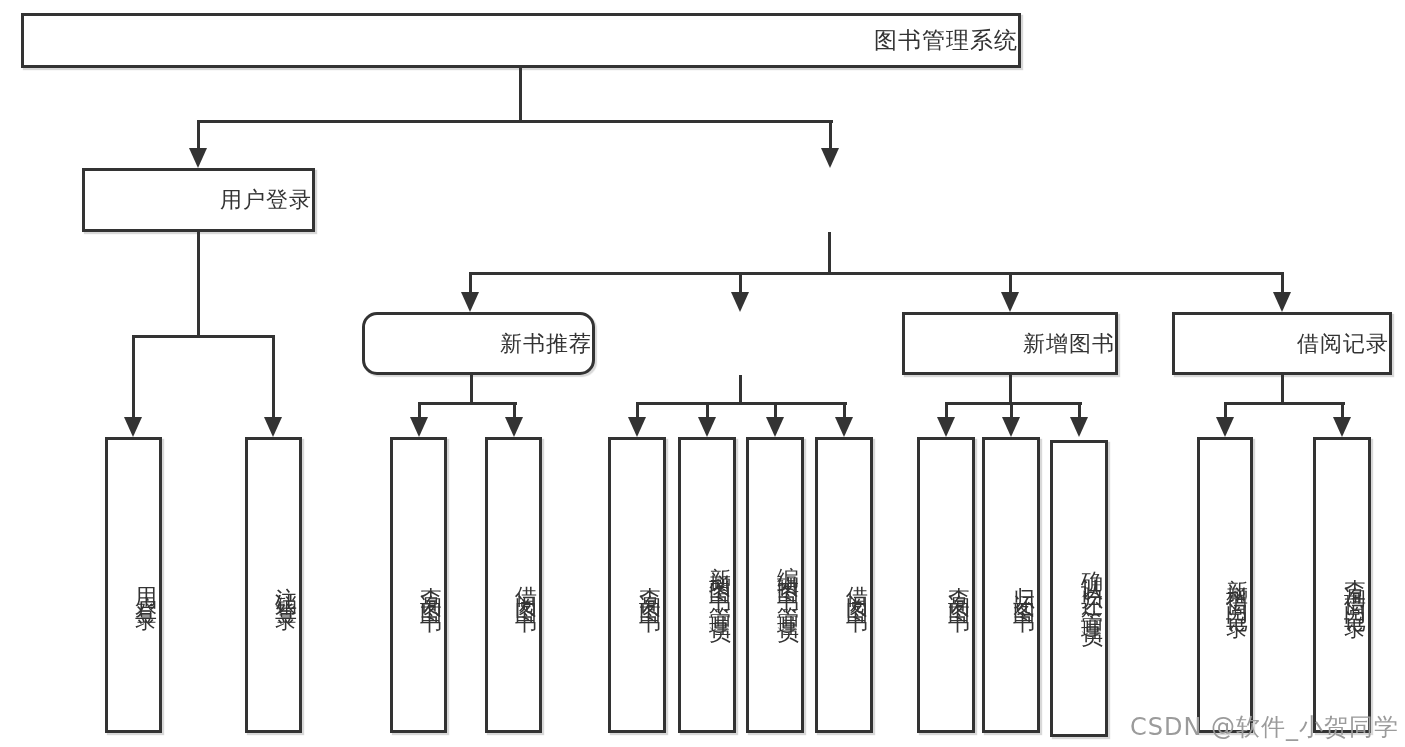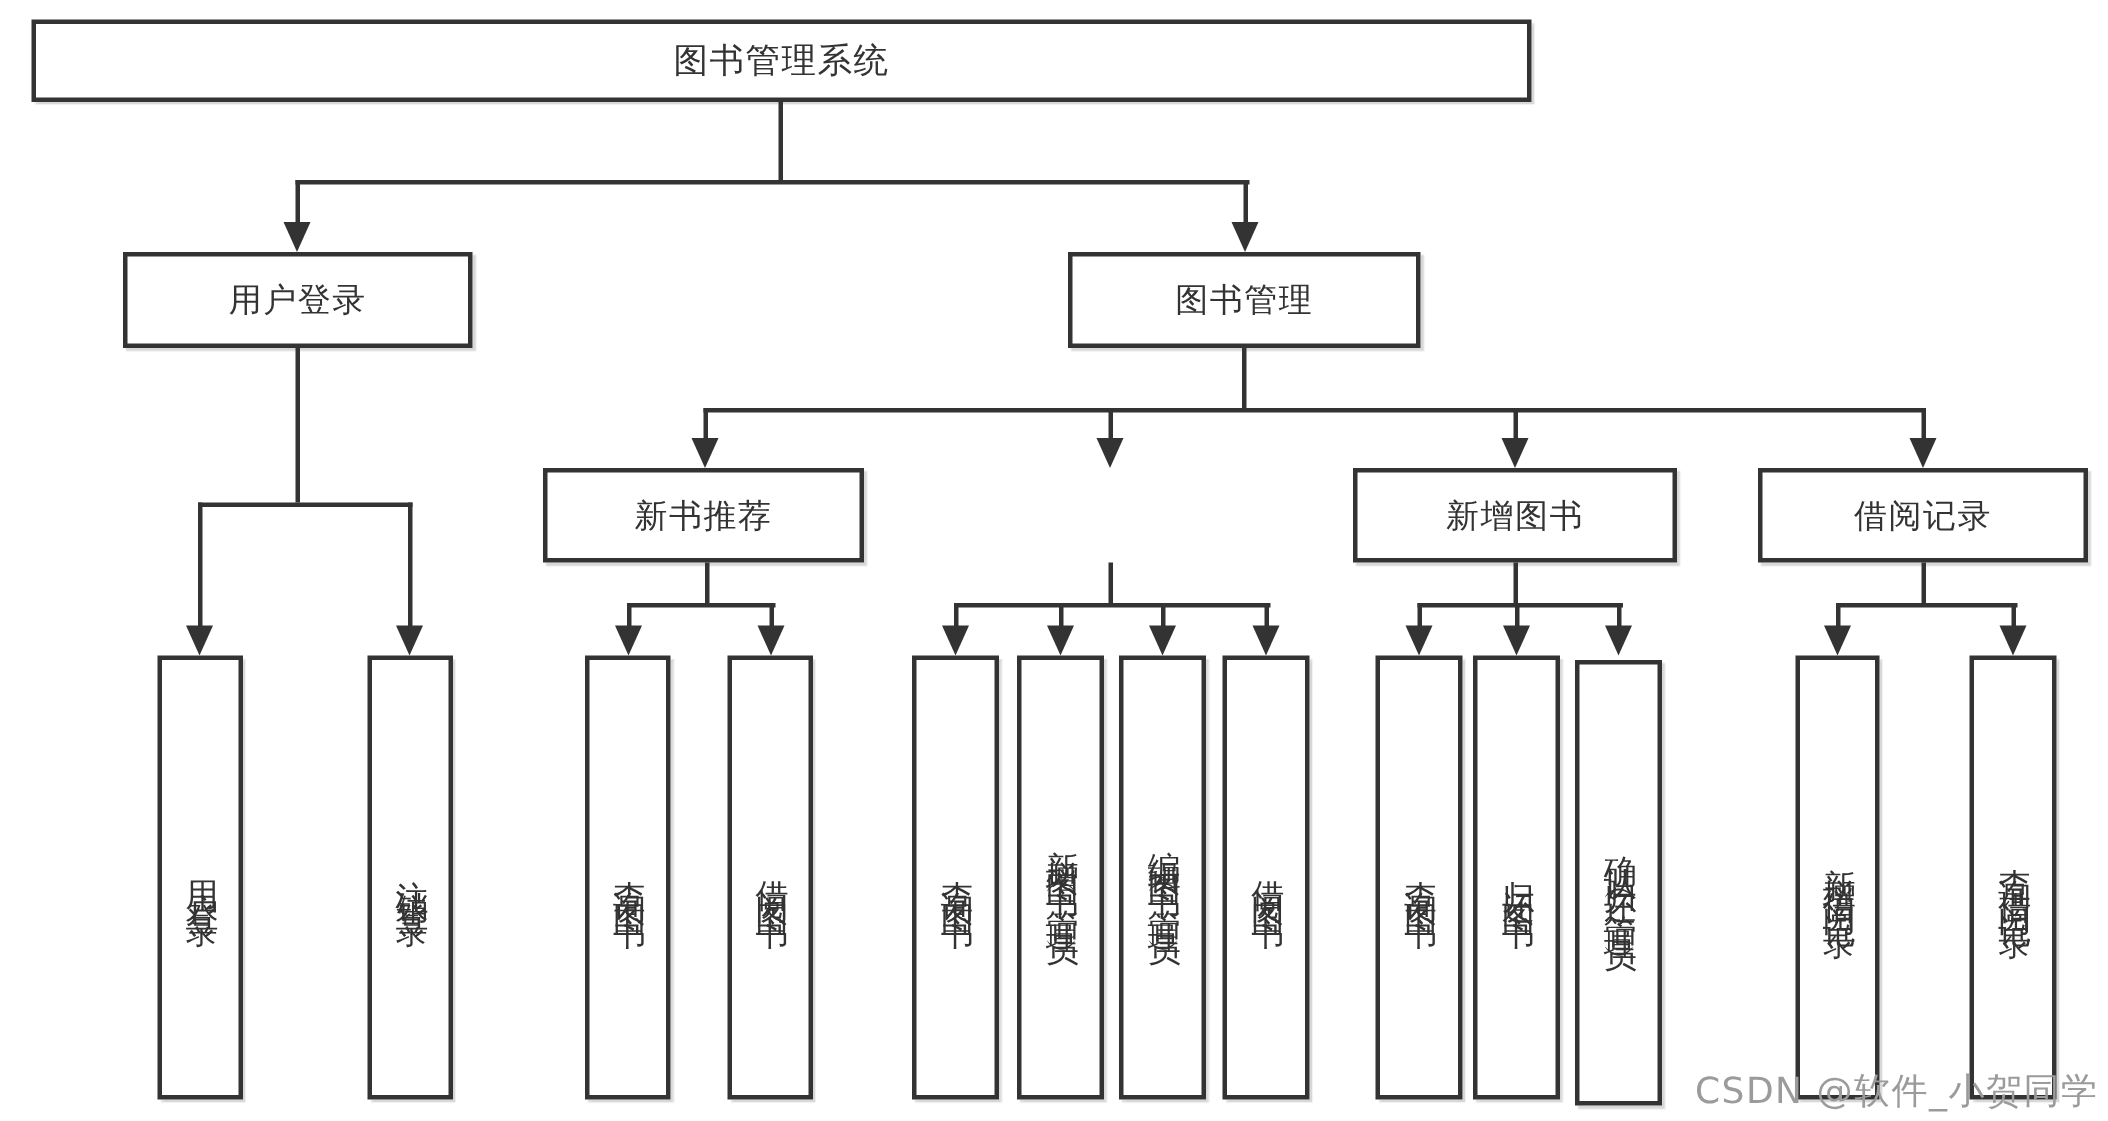--- a/index.html
+++ b/index.html
@@ -18,21 +18,21 @@
     font-family: "DejaVu Sans", "Liberation Sans", sans-serif;
     color: var(--text);
     overflow: hidden;
   }
   .box {
     position: absolute;
     background: var(--fill);
     border: 3px solid var(--line);
     display: flex;
     align-items: center;
-    justify-content: center;
+    justify-content: flex-end;
     box-shadow: 2px 2px 1px rgba(100,100,100,0.25);
   }
   .hbox span {
     font-size: 22px;
     letter-spacing: 1px;
     white-space: nowrap;
   }
   .root span { font-size: 23px; }
   .leaf span {
     writing-mode: vertical-lr;
@@ -74,43 +74,40 @@
   <div class="vline" style="left:519px; top:68px; height:52px;"></div>
   <div class="hline" style="left:197px; top:120px; width:636px;"></div>
   <div class="vline" style="left:197px; top:120px; height:32px;"></div>
   <div class="arrow" style="left:189px; top:148px;"></div>
   <div class="vline" style="left:829px; top:120px; height:32px;"></div>
   <div class="arrow" style="left:821px; top:148px;"></div>
 
   <div class="box hbox" style="left:82px; top:168px; width:233px; height:64px;">
     <span>用户登录</span>
   </div>
-  <div class="box hbox" style="left:712px; top:168px; width:235px; height:64px;">
-    <span>图书管理</span>
-  </div>
 
   <div class="vline" style="left:197px; top:232px; height:103px;"></div>
   <div class="hline" style="left:132px; top:335px; width:143px;"></div>
   <div class="vline" style="left:132px; top:335px; height:84px;"></div>
   <div class="arrow" style="left:124px; top:417px;"></div>
   <div class="vline" style="left:272px; top:335px; height:84px;"></div>
   <div class="arrow" style="left:264px; top:417px;"></div>
 
   <div class="vline" style="left:828px; top:232px; height:40px;"></div>
   <div class="hline" style="left:469px; top:272px; width:815px;"></div>
   <div class="vline" style="left:469px; top:272px; height:24px;"></div>
   <div class="arrow" style="left:461px; top:292px;"></div>
   <div class="vline" style="left:739px; top:272px; height:24px;"></div>
   <div class="arrow" style="left:731px; top:292px;"></div>
   <div class="vline" style="left:1009px; top:272px; height:24px;"></div>
   <div class="arrow" style="left:1001px; top:292px;"></div>
   <div class="vline" style="left:1281px; top:272px; height:24px;"></div>
   <div class="arrow" style="left:1273px; top:292px;"></div>
 
-  <div class="box hbox" style="left:362px; top:312px; width:214px; height:63px;">
+  <div class="box hbox" style="left:362px; top:312px; width:233px; height:63px;border-radius:15px;">
     <span>新书推荐</span>
   </div>
   <div class="box hbox" style="left:902px; top:312px; width:216px; height:63px;">
     <span>新增图书</span>
   </div>
   <div class="box hbox" style="left:1172px; top:312px; width:220px; height:63px;">
     <span>借阅记录</span>
   </div>
 
   <div class="vline" style="left:470px; top:375px; height:27px;"></div>

